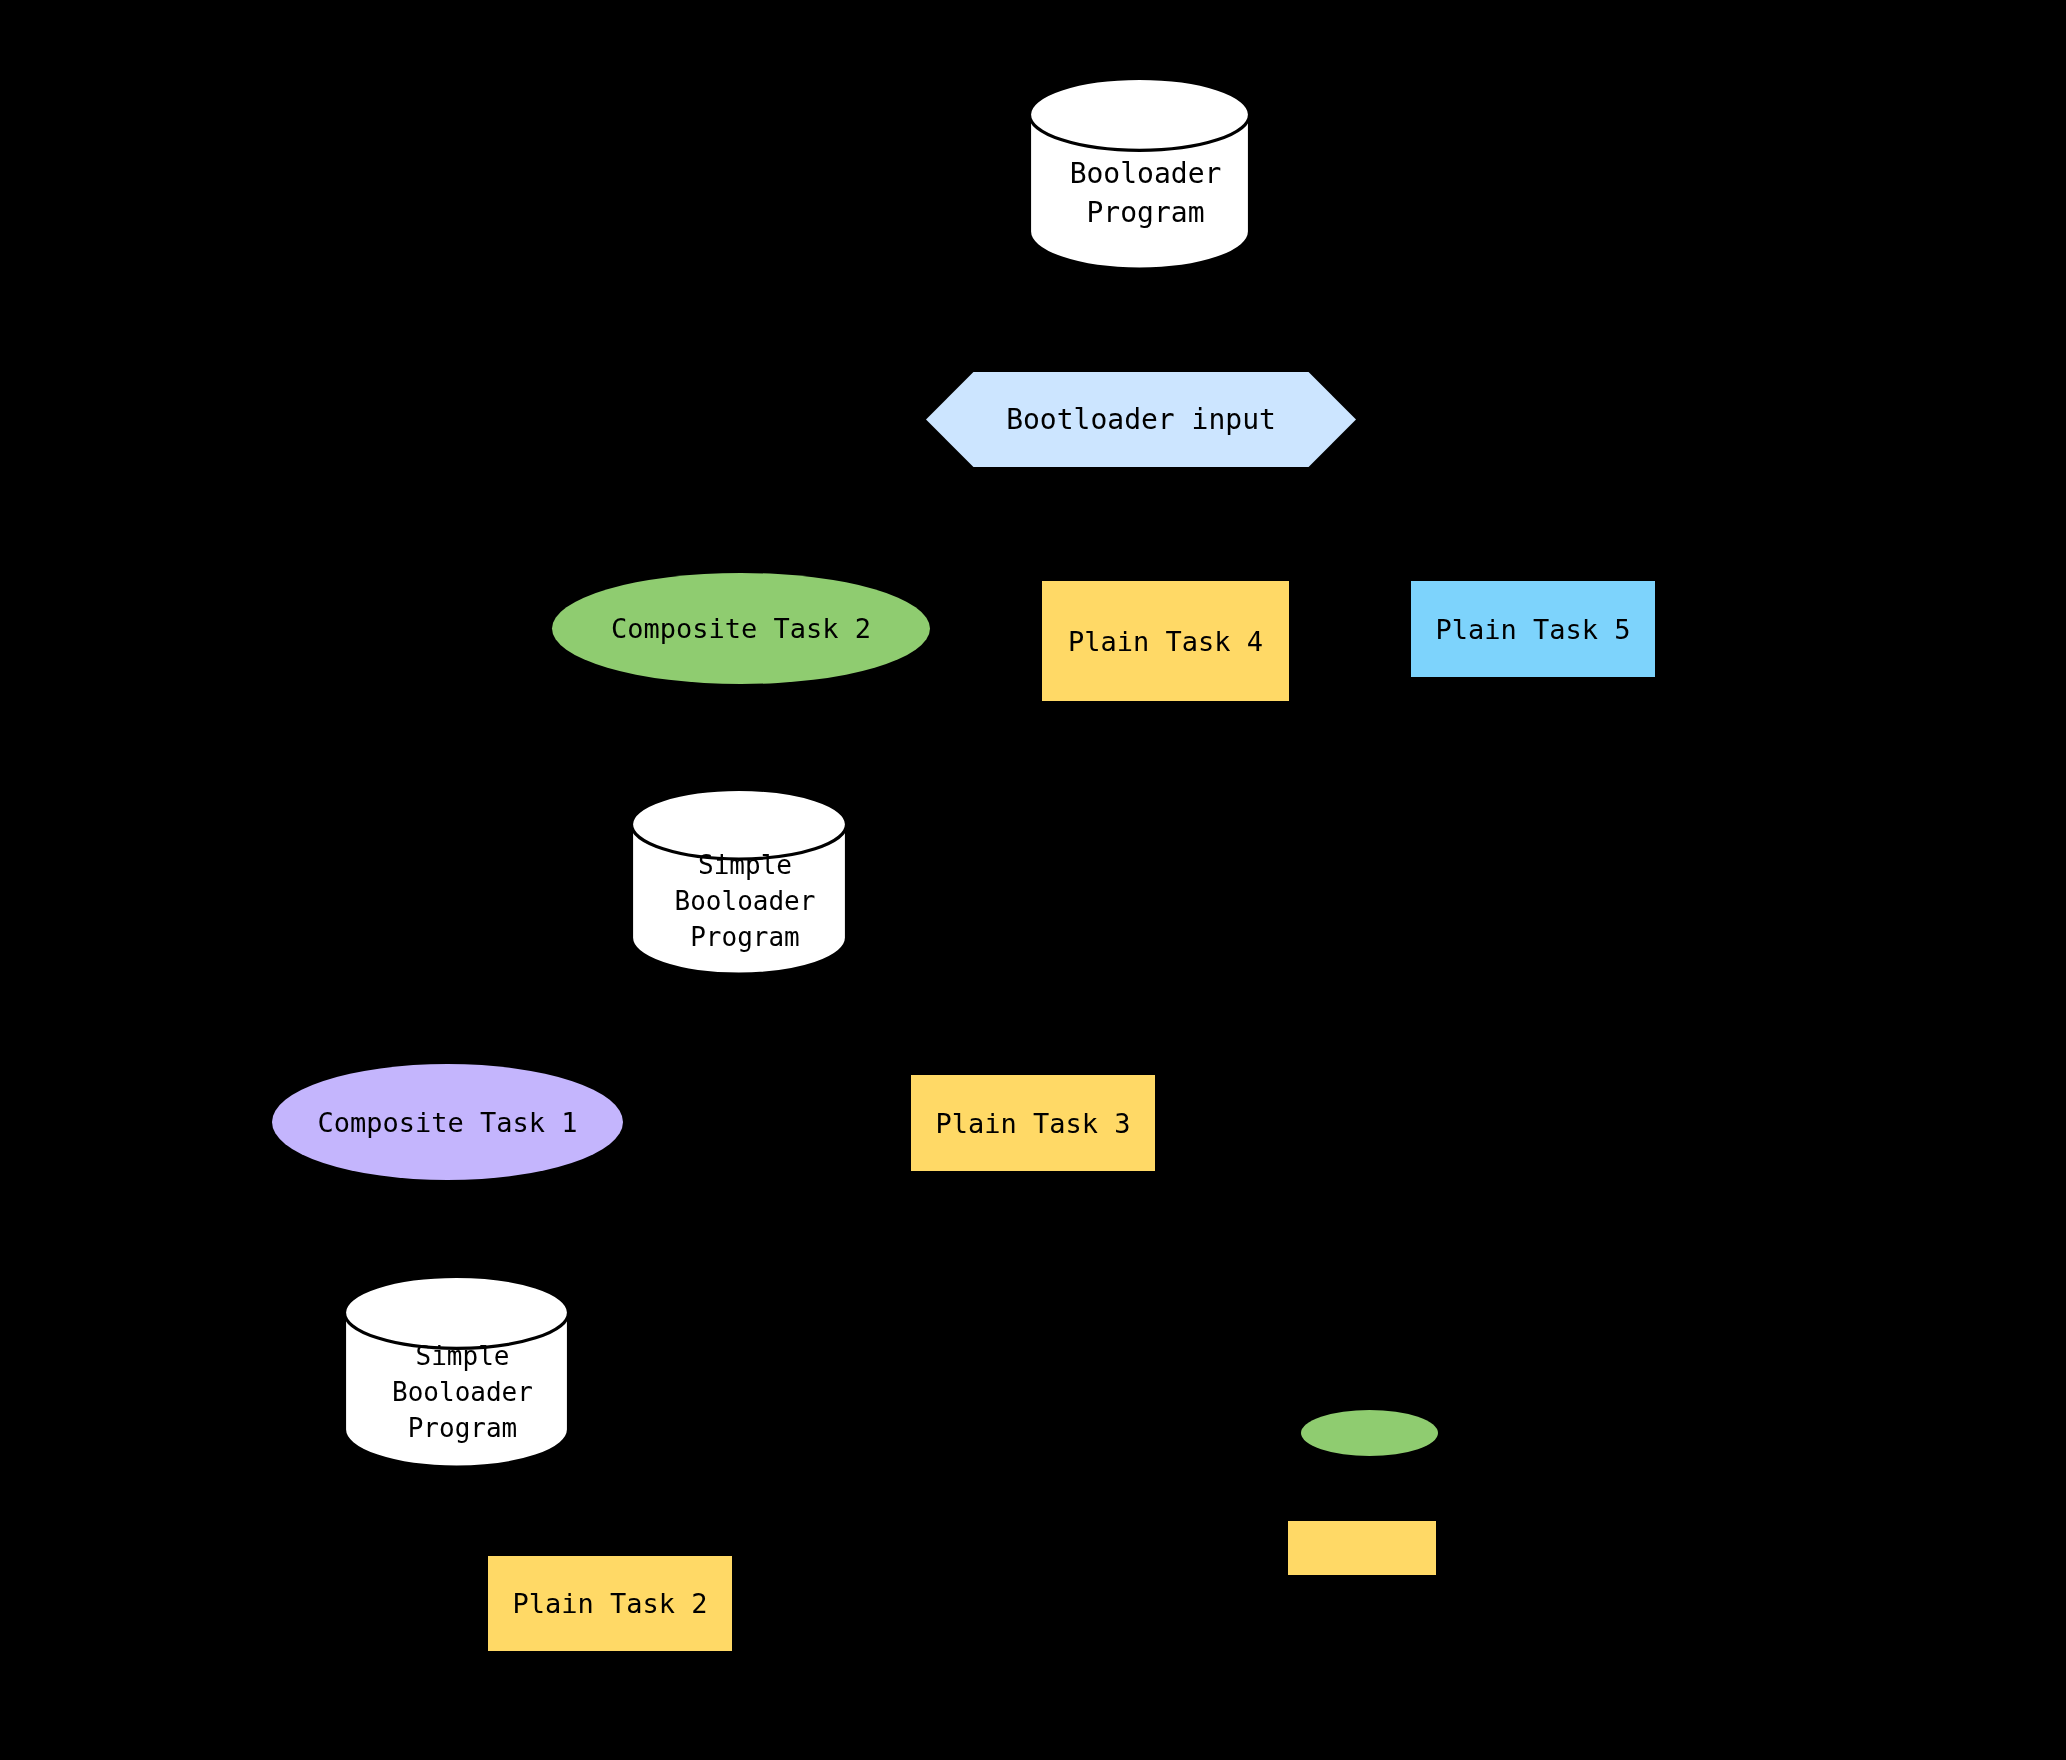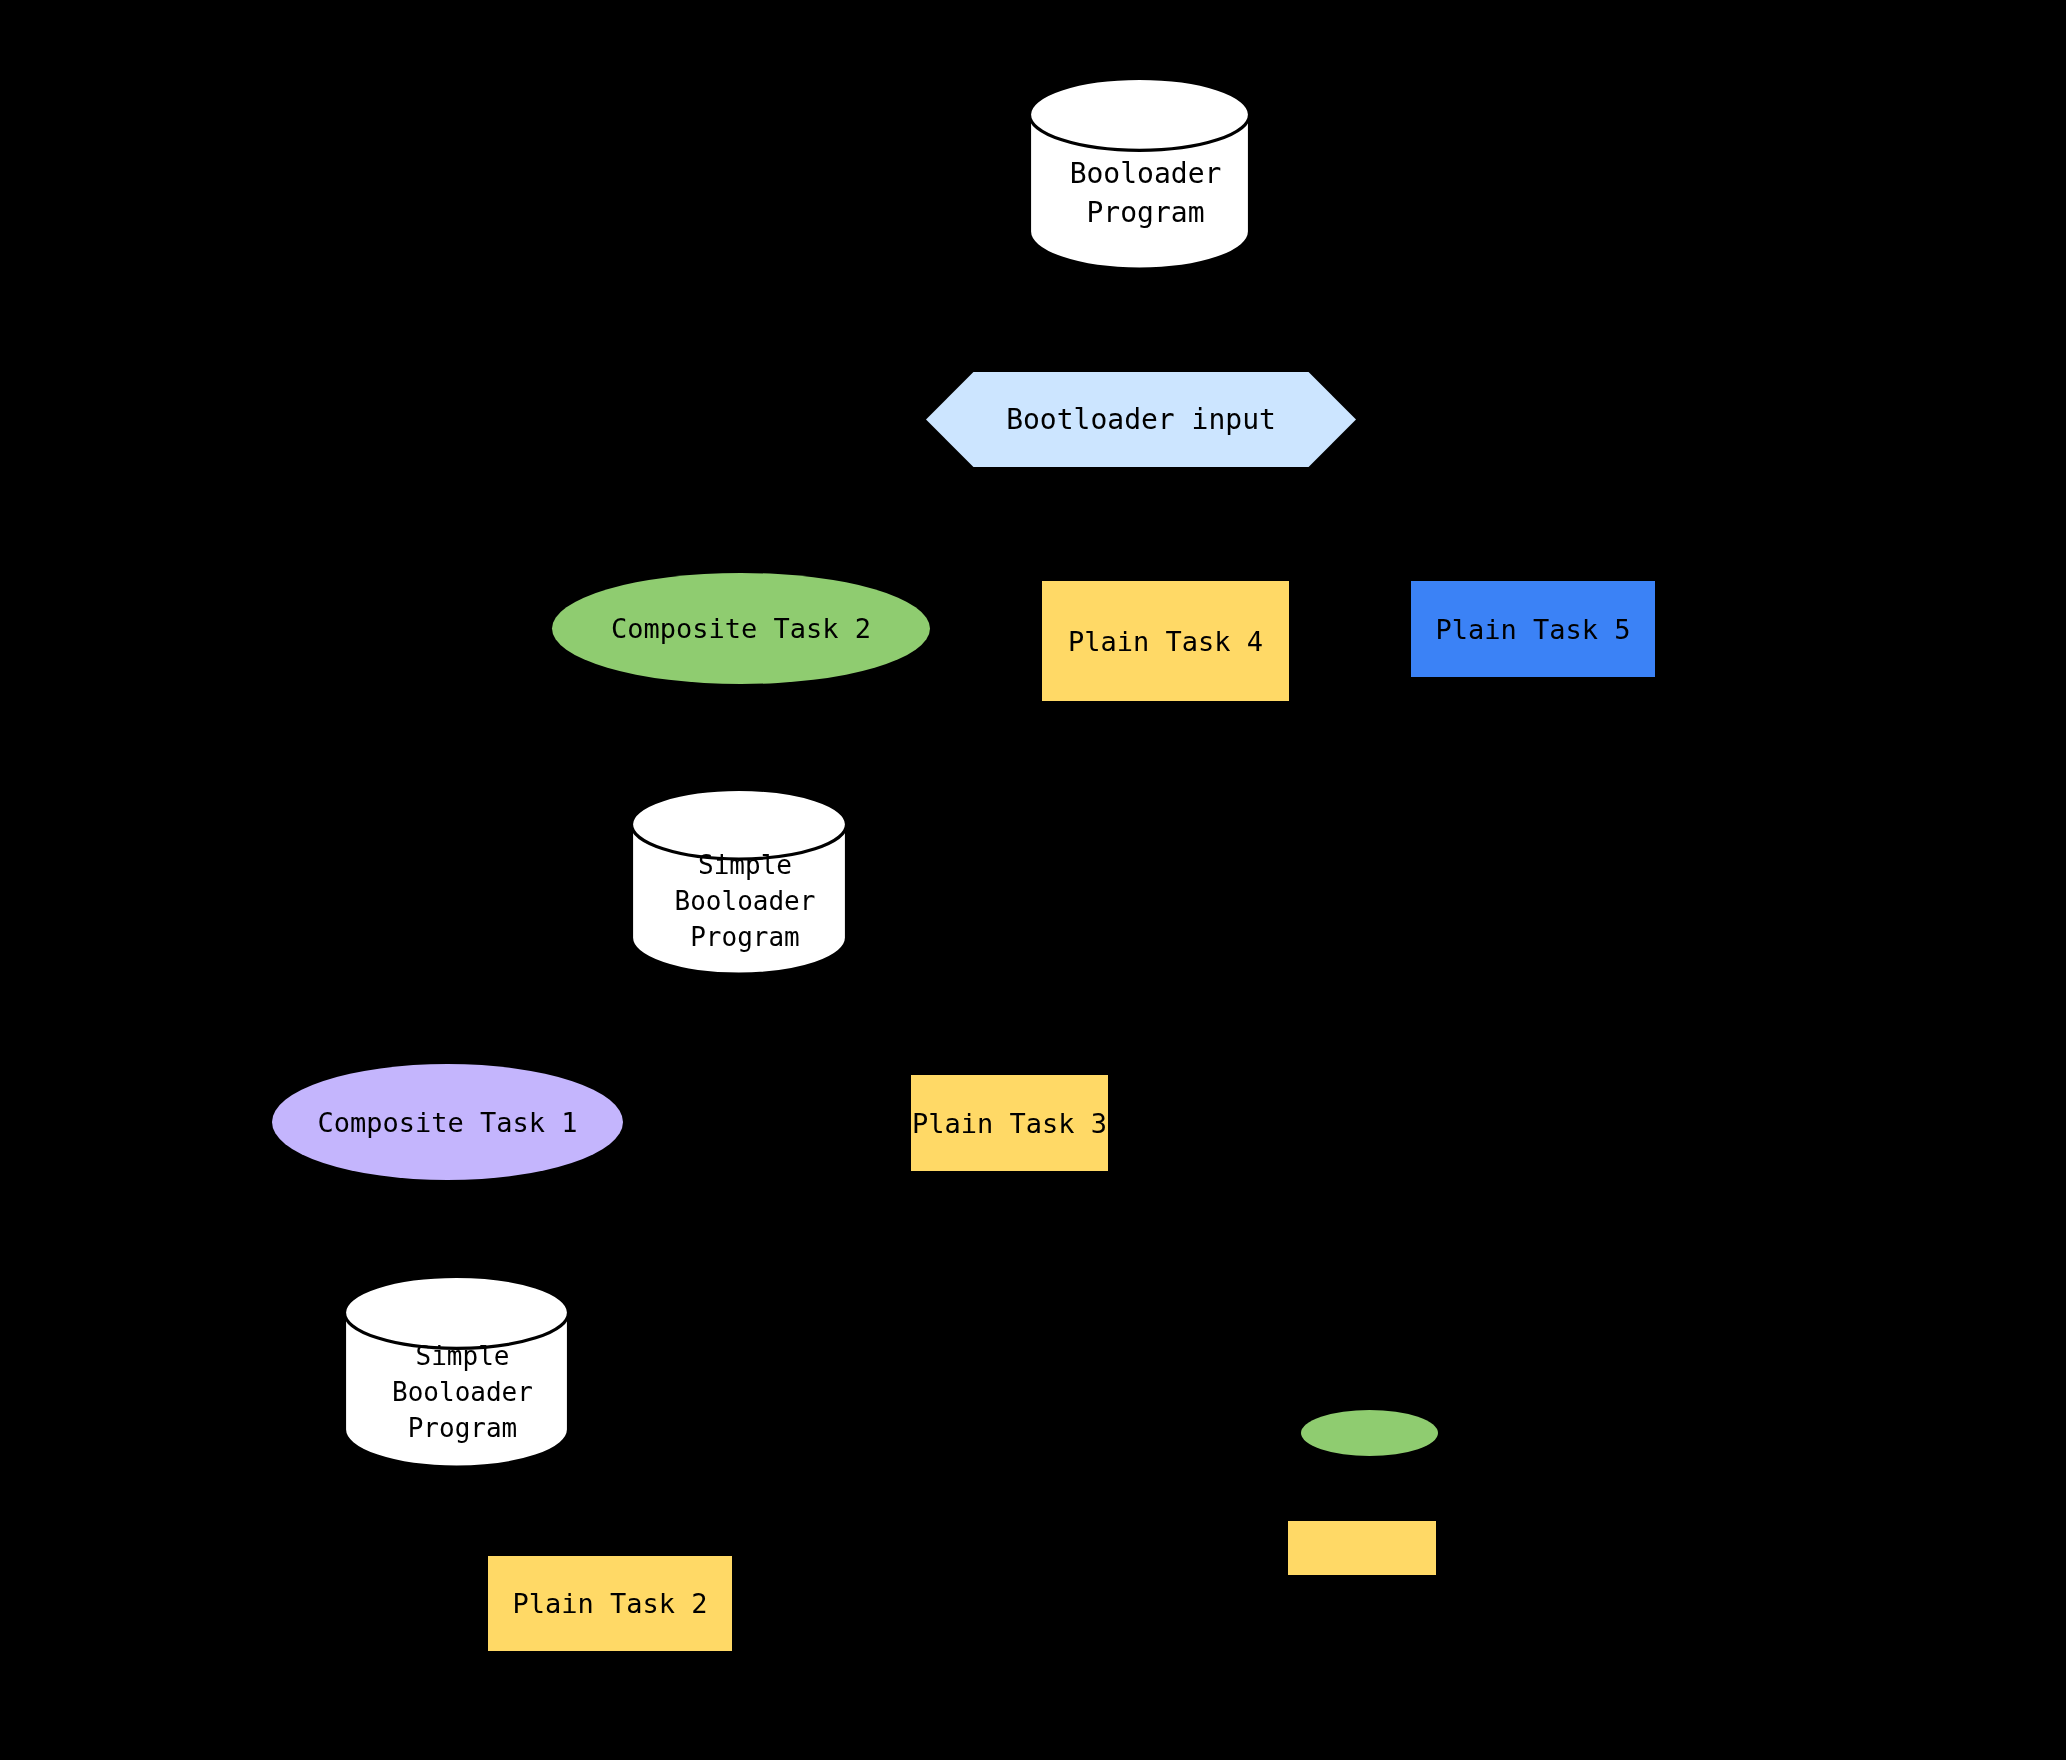--- a/index.html
+++ b/index.html
@@ -106,36 +106,36 @@
         <polygon points="77,0 621,0 698,77 621,154 77,154 0,77" fill="#cce5ff"></polygon>
       </svg>
       <div class="hex-label" style="font-size: 28px;">Bootloader input</div>
     </div>
     <div class="node ell" style="left: 552px; top: 573px; width: 378px; height: 111px; background: rgb(143, 204, 112);">
       <div class="ell-label" style="font-size: 27px;">Composite Task 2</div>
     </div>
     <div class="node rect" style="left: 1042px; top: 581px; width: 247px; height: 120px; background: rgb(255, 217, 102);">
       <div class="rect-label" style="font-size: 27px;">Plain Task 4</div>
     </div>
-    <div class="node rect" style="left: 1411px; top: 581px; width: 244px; height: 96px; background: #3b82f6;">
+    <div class="node rect" style="left: 1411px; top: 581px; width: 244px; height: 96px; background: #7dd3fc;">
       <div class="rect-label" style="font-size: 27px;">Plain Task 5</div>
     </div>
     <div class="node cyl" style="left: 630px; top: 788px; width: 218px; height: 186px;">
       <svg viewBox="0 0 353 302" preserveAspectRatio="none">
         <path d="M 2.5 58.89 L 2.5 243.11 A 174 58.89 0 0 0 350.5 243.11 L 350.5 58.89 A 174 58.89 0 0 0 2.5 58.89 Z" fill="#ffffff" stroke="#000000" stroke-width="5"></path>
         <ellipse cx="176.5" cy="58.89" rx="174" ry="56.39" fill="#ffffff" stroke="#000000" stroke-width="5"></ellipse>
       </svg>
       <div class="cyl-label" style="font-size: 26px; top: 60px;">Simple
 Booloader
 Program</div>
     </div>
     <div class="node ell" style="left: 272px; top: 1064px; width: 351px; height: 116px; background: #c4b5fd;">
       <div class="ell-label" style="font-size: 27px;">Composite Task 1</div>
     </div>
-    <div class="node rect" style="left: 911px; top: 1075px; width: 197px; height: 96px; background: rgb(255, 217, 102);">
+    <div class="node rect" style="left: 911px; top: 1075px; width: 244px; height: 96px; background: rgb(255, 217, 102);">
       <div class="rect-label" style="font-size: 27px;">Plain Task 3</div>
     </div>
     <div class="node cyl" style="left: 343px; top: 1275px; width: 227px; height: 192px;">
       <svg viewBox="0 0 368 312" preserveAspectRatio="none">
         <path d="M 2.5 60.84 L 2.5 251.16 A 181.5 60.84 0 0 0 365.5 251.16 L 365.5 60.84 A 181.5 60.84 0 0 0 2.5 60.84 Z" fill="#ffffff" stroke="#000000" stroke-width="5"></path>
         <ellipse cx="184" cy="60.84" rx="181.5" ry="58.34" fill="#ffffff" stroke="#000000" stroke-width="5"></ellipse>
       </svg>
       <div class="cyl-label" style="font-size: 26px; top: 64px;">Simple
 Booloader
 Program</div>

